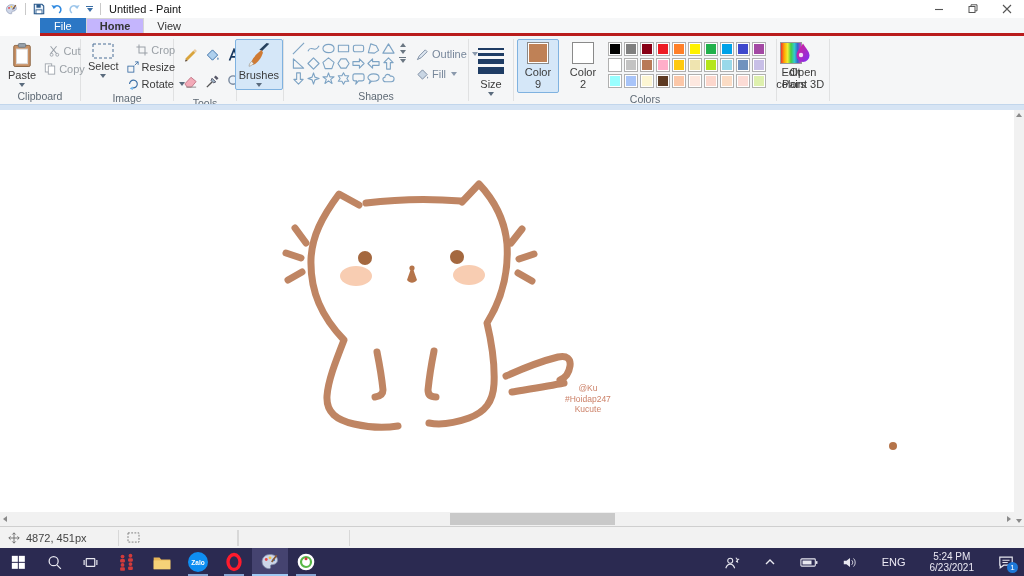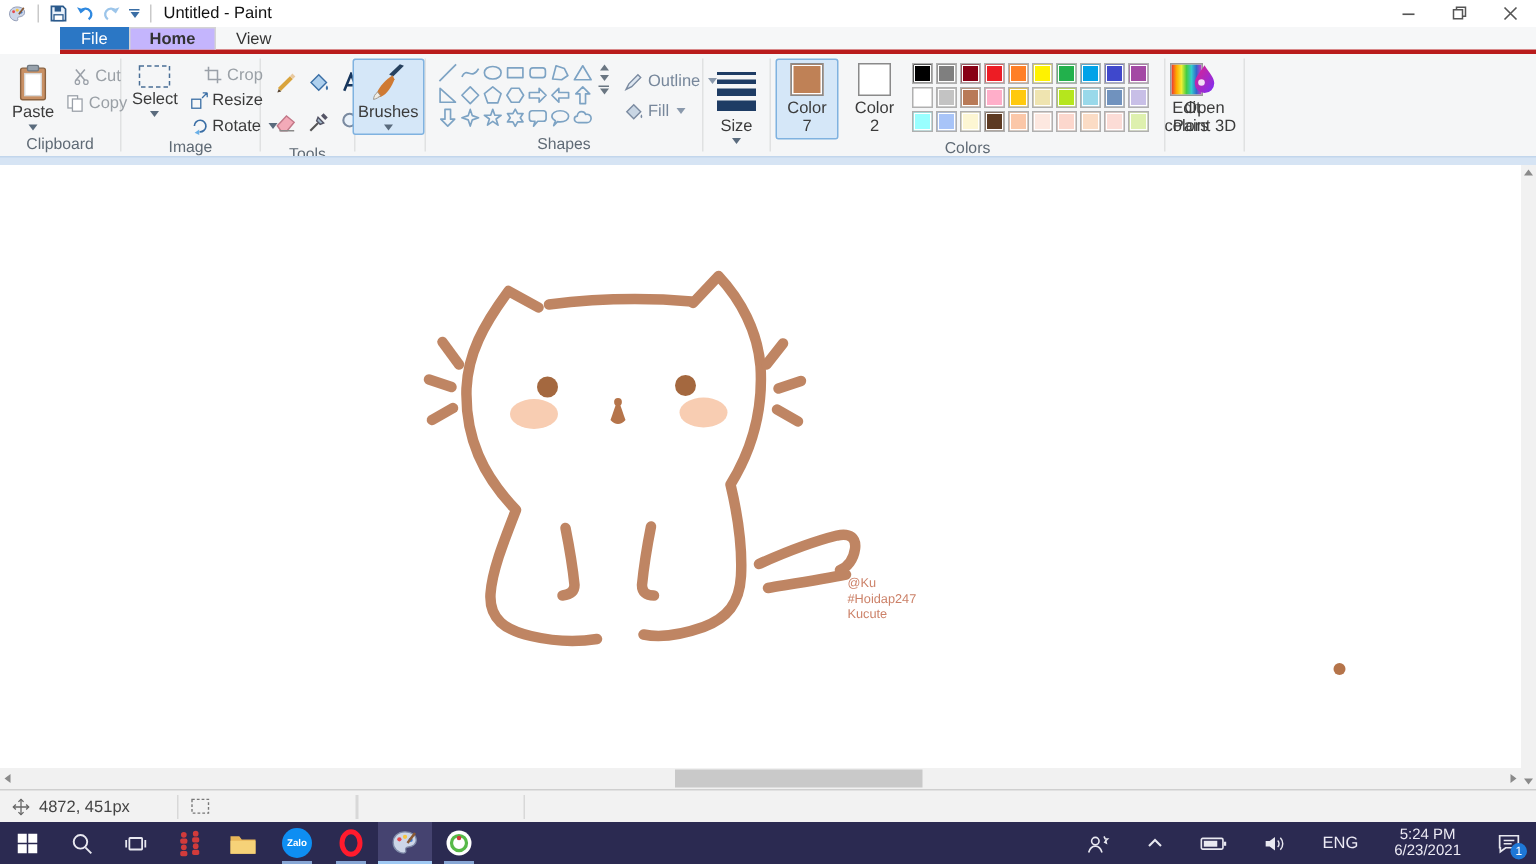--- a/index.html
+++ b/index.html
@@ -56,21 +56,21 @@
 
   .swatch { width:22px; height:22px; border:1px solid #8a8a8a; box-shadow:0 0 0 1px #fff inset; margin-bottom:2px; }
   #color-palette { display:grid; grid-template-columns:repeat(10,16px); grid-auto-rows:16px; padding-top:2px; }
   .pcell { width:14px; height:14px; border:1px solid #b0b0b0; box-shadow:0 0 0 1px #fff inset; margin:1px; }
 
   .editcolors-ic { width:22px; height:22px; border:1px solid #9a9a9a; background:linear-gradient(90deg,#e33,#fa0,#ee3,#4c4,#3cc,#36c,#c3c); margin-bottom:2px; }
 
   #ribbon-edge { position:absolute; left:0; top:104px; width:1024px; height:6px; background:#d6e4f4; border-top:1px solid #c2d6ec; }
 
   
-  #canvas { position:absolute; left:0; top:110px; width:1014px; height:402px; background:#fff; overflow:hidden; }
+  #canvas { position:absolute; left:0; top:110px; width:1014px; height:402px; background:#fff; overflow:hidden;text-align:center; }
   #signature { position:absolute; left:565px; top:273px; font-size:8.5px; line-height:10.5px; color:#cc8168; }
 
   
   #hscroll { position:absolute; left:0; top:512px; width:1014px; height:14px; background:#f1f1f1; display:flex; align-items:center; }
   #hthumb { position:absolute; left:450px; top:1px; width:165px; height:12px; background:#c9c9c9; }
   .harrow { width:10px; display:flex; justify-content:center; }
   #vscroll { position:absolute; left:1014px; top:110px; width:10px; height:416px; background:#f1f1f1; display:flex; flex-direction:column; align-items:center; justify-content:space-between; padding:3px 0; }
   .va-up { width:0; height:0; border-left:3px solid transparent; border-right:3px solid transparent; border-bottom:4px solid #8a8a8a; }
   .va-dn { width:0; height:0; border-left:3px solid transparent; border-right:3px solid transparent; border-top:4px solid #8a8a8a; }
   .ha-l { width:0; height:0; border-top:3px solid transparent; border-bottom:3px solid transparent; border-right:4px solid #8a8a8a; }
@@ -451,21 +451,21 @@
       </div>
     </div>
     <div class="grp-label"></div>
   </div>
   <div class="grp-sep"></div>
 
   <div class="grp" style="width:262px">
     <div class="grp-body" style="gap:3px; padding-left:3px;">
       <div class="btn-big sel">
         <span class="swatch" style="background: rgb(191, 129, 86);"></span>
-        <span class="cap" style="width:34px">Color 7</span>
+        <span class="cap" style="width:34px">Color 9</span>
       </div>
       <div class="btn-big">
         <span class="swatch" style="background: rgb(255, 255, 255);"></span>
         <span class="cap" style="width:34px">Color 2</span>
       </div>
       <div id="color-palette">
           <div class="pcell" style="background: rgb(0, 0, 0);"></div>
           <div class="pcell" style="background: rgb(127, 127, 127);"></div>
           <div class="pcell" style="background: rgb(136, 0, 21);"></div>
           <div class="pcell" style="background: rgb(237, 28, 36);"></div>

